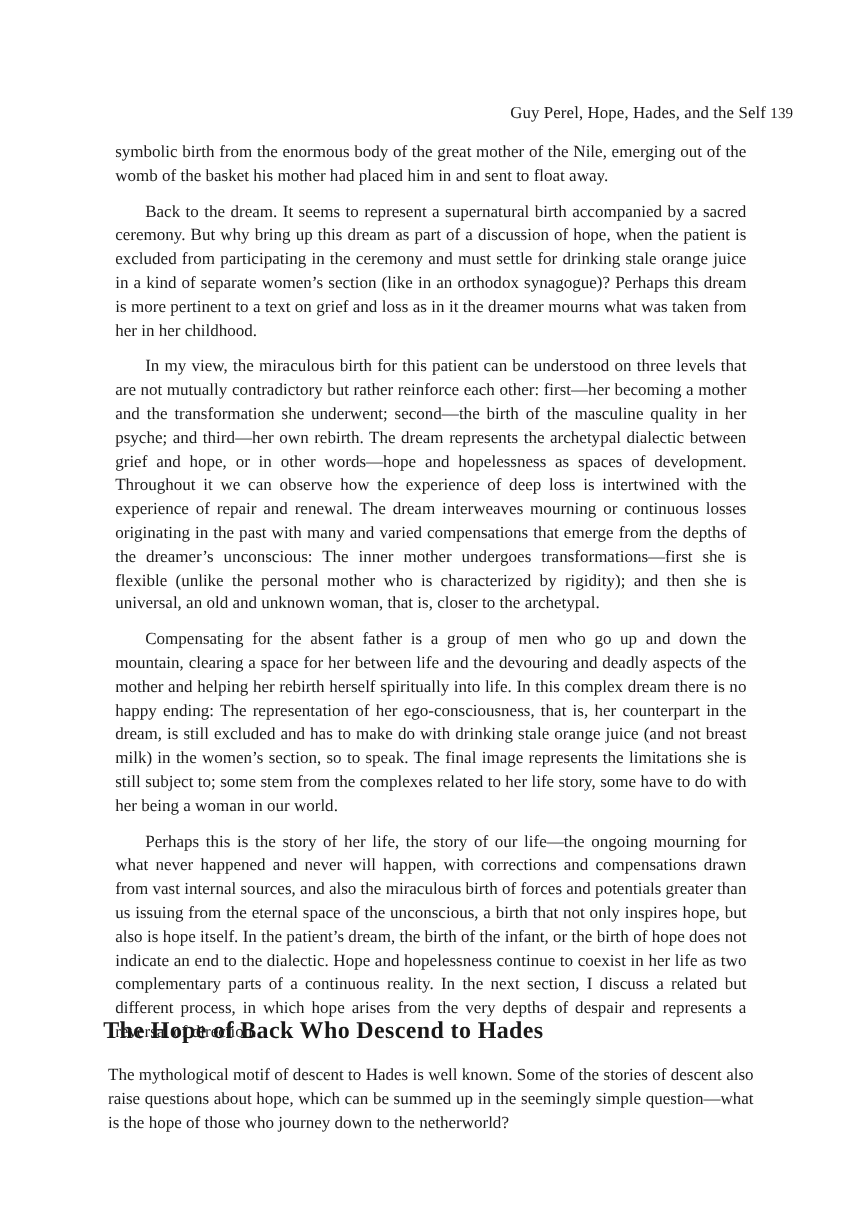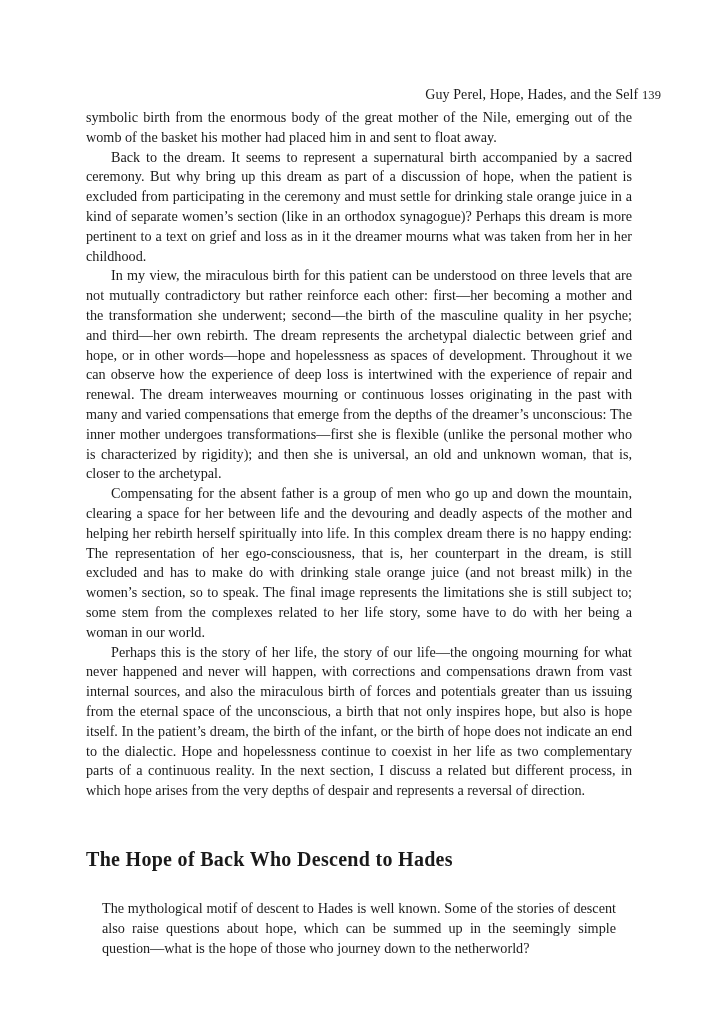--- a/index.html
+++ b/index.html
@@ -1,25 +1,25 @@
 <!DOCTYPE html>
 <html><head>
 <meta charset="utf-8">
 <style>
   html, body { margin:0; padding:0; background:#ffffff; }
   body { width:717px; height:1024px; position:relative; overflow:hidden;
          font-family:"Liberation Serif","DejaVu Serif",serif; color:#1a1a1a; }
   .header { position:absolute; top:67px; right:56px; font-size:14px; letter-spacing:0.1px;margin-top:20px; }
   .header .pg { font-size:12.5px; }
   .body { position:absolute; left:86px; top:108px; width:546px; }
-  .body p { margin:0; font-size:14.2px; line-height:19.8px; text-align:justify; hyphens:none; }
+  .body p { margin:10px; font-size:14.2px; line-height:19.8px; text-align:justify; hyphens:none; }
   .body p.indent { text-indent:25px; }
   h2 { position:absolute; left:86px; top:848px; margin:0; font-size:20px; font-weight:bold; letter-spacing:0.3px; }
   .body2 { position:absolute; left:86px; top:883px; width:546px; }
-  .body2 p { margin:16px; font-size:14.2px; line-height:19.8px; text-align:justify; }
+  .body2 p { margin:4px; font-size:14.2px; line-height:19.8px; text-align:justify; }
 </style>
 </head>
 <body>
 
 <div class="header">
   <span>Guy Perel, Hope, Hades, and the Self</span>
   <span class="pg">139</span>
 </div>
 
 <div class="body">

